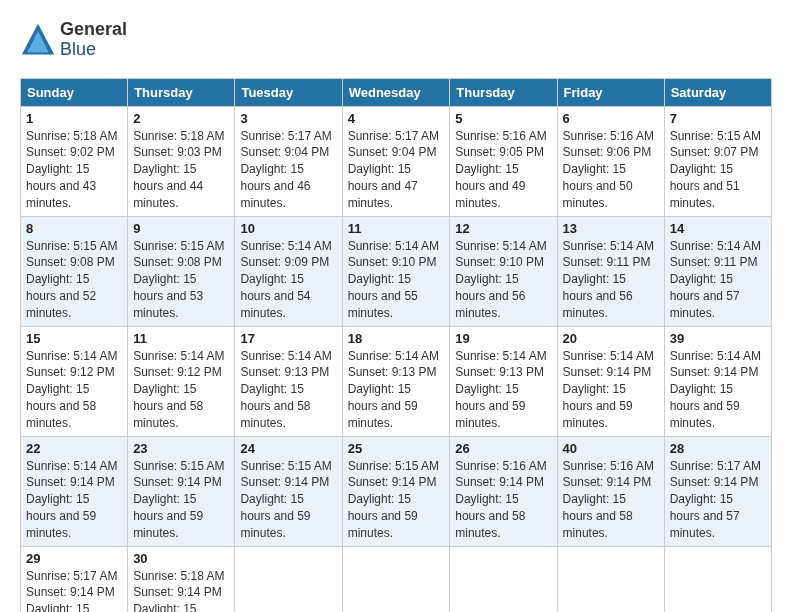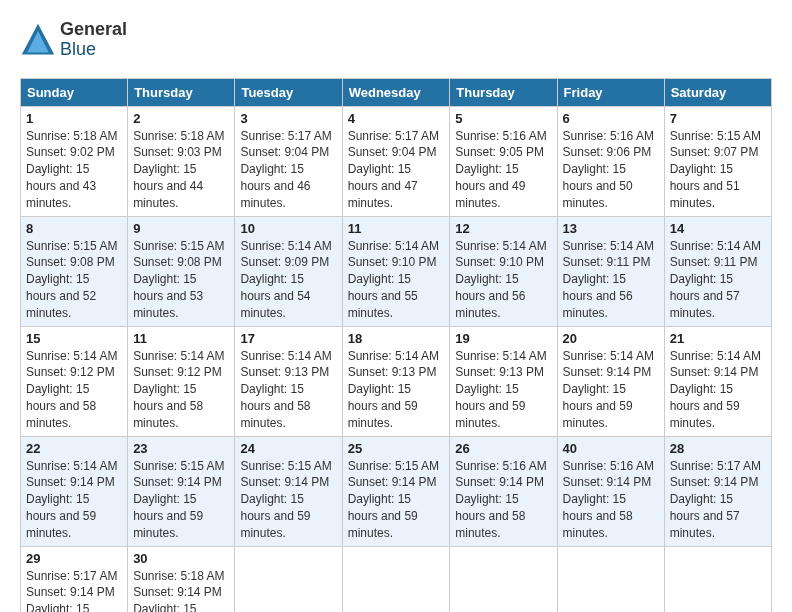--- a/index.html
+++ b/index.html
@@ -249,21 +249,21 @@
 Sunset: 9:13 PM
 Daylight: 15 hours and 59 minutes.</div>
         </td>
         <td>
           <span class="day-num">20</span>
           <div class="day-info" style="white-space: pre-line;">Sunrise: 5:14 AM
 Sunset: 9:14 PM
 Daylight: 15 hours and 59 minutes.</div>
         </td>
         <td>
-          <span class="day-num">21</span>
+          <span class="day-num">39</span>
           <div class="day-info" style="white-space: pre-line;">Sunrise: 5:14 AM
 Sunset: 9:14 PM
 Daylight: 15 hours and 59 minutes.</div>
         </td>
       </tr>
       <tr>
         <td>
           <span class="day-num">22</span>
           <div class="day-info" style="white-space: pre-line;">Sunrise: 5:14 AM
 Sunset: 9:14 PM

